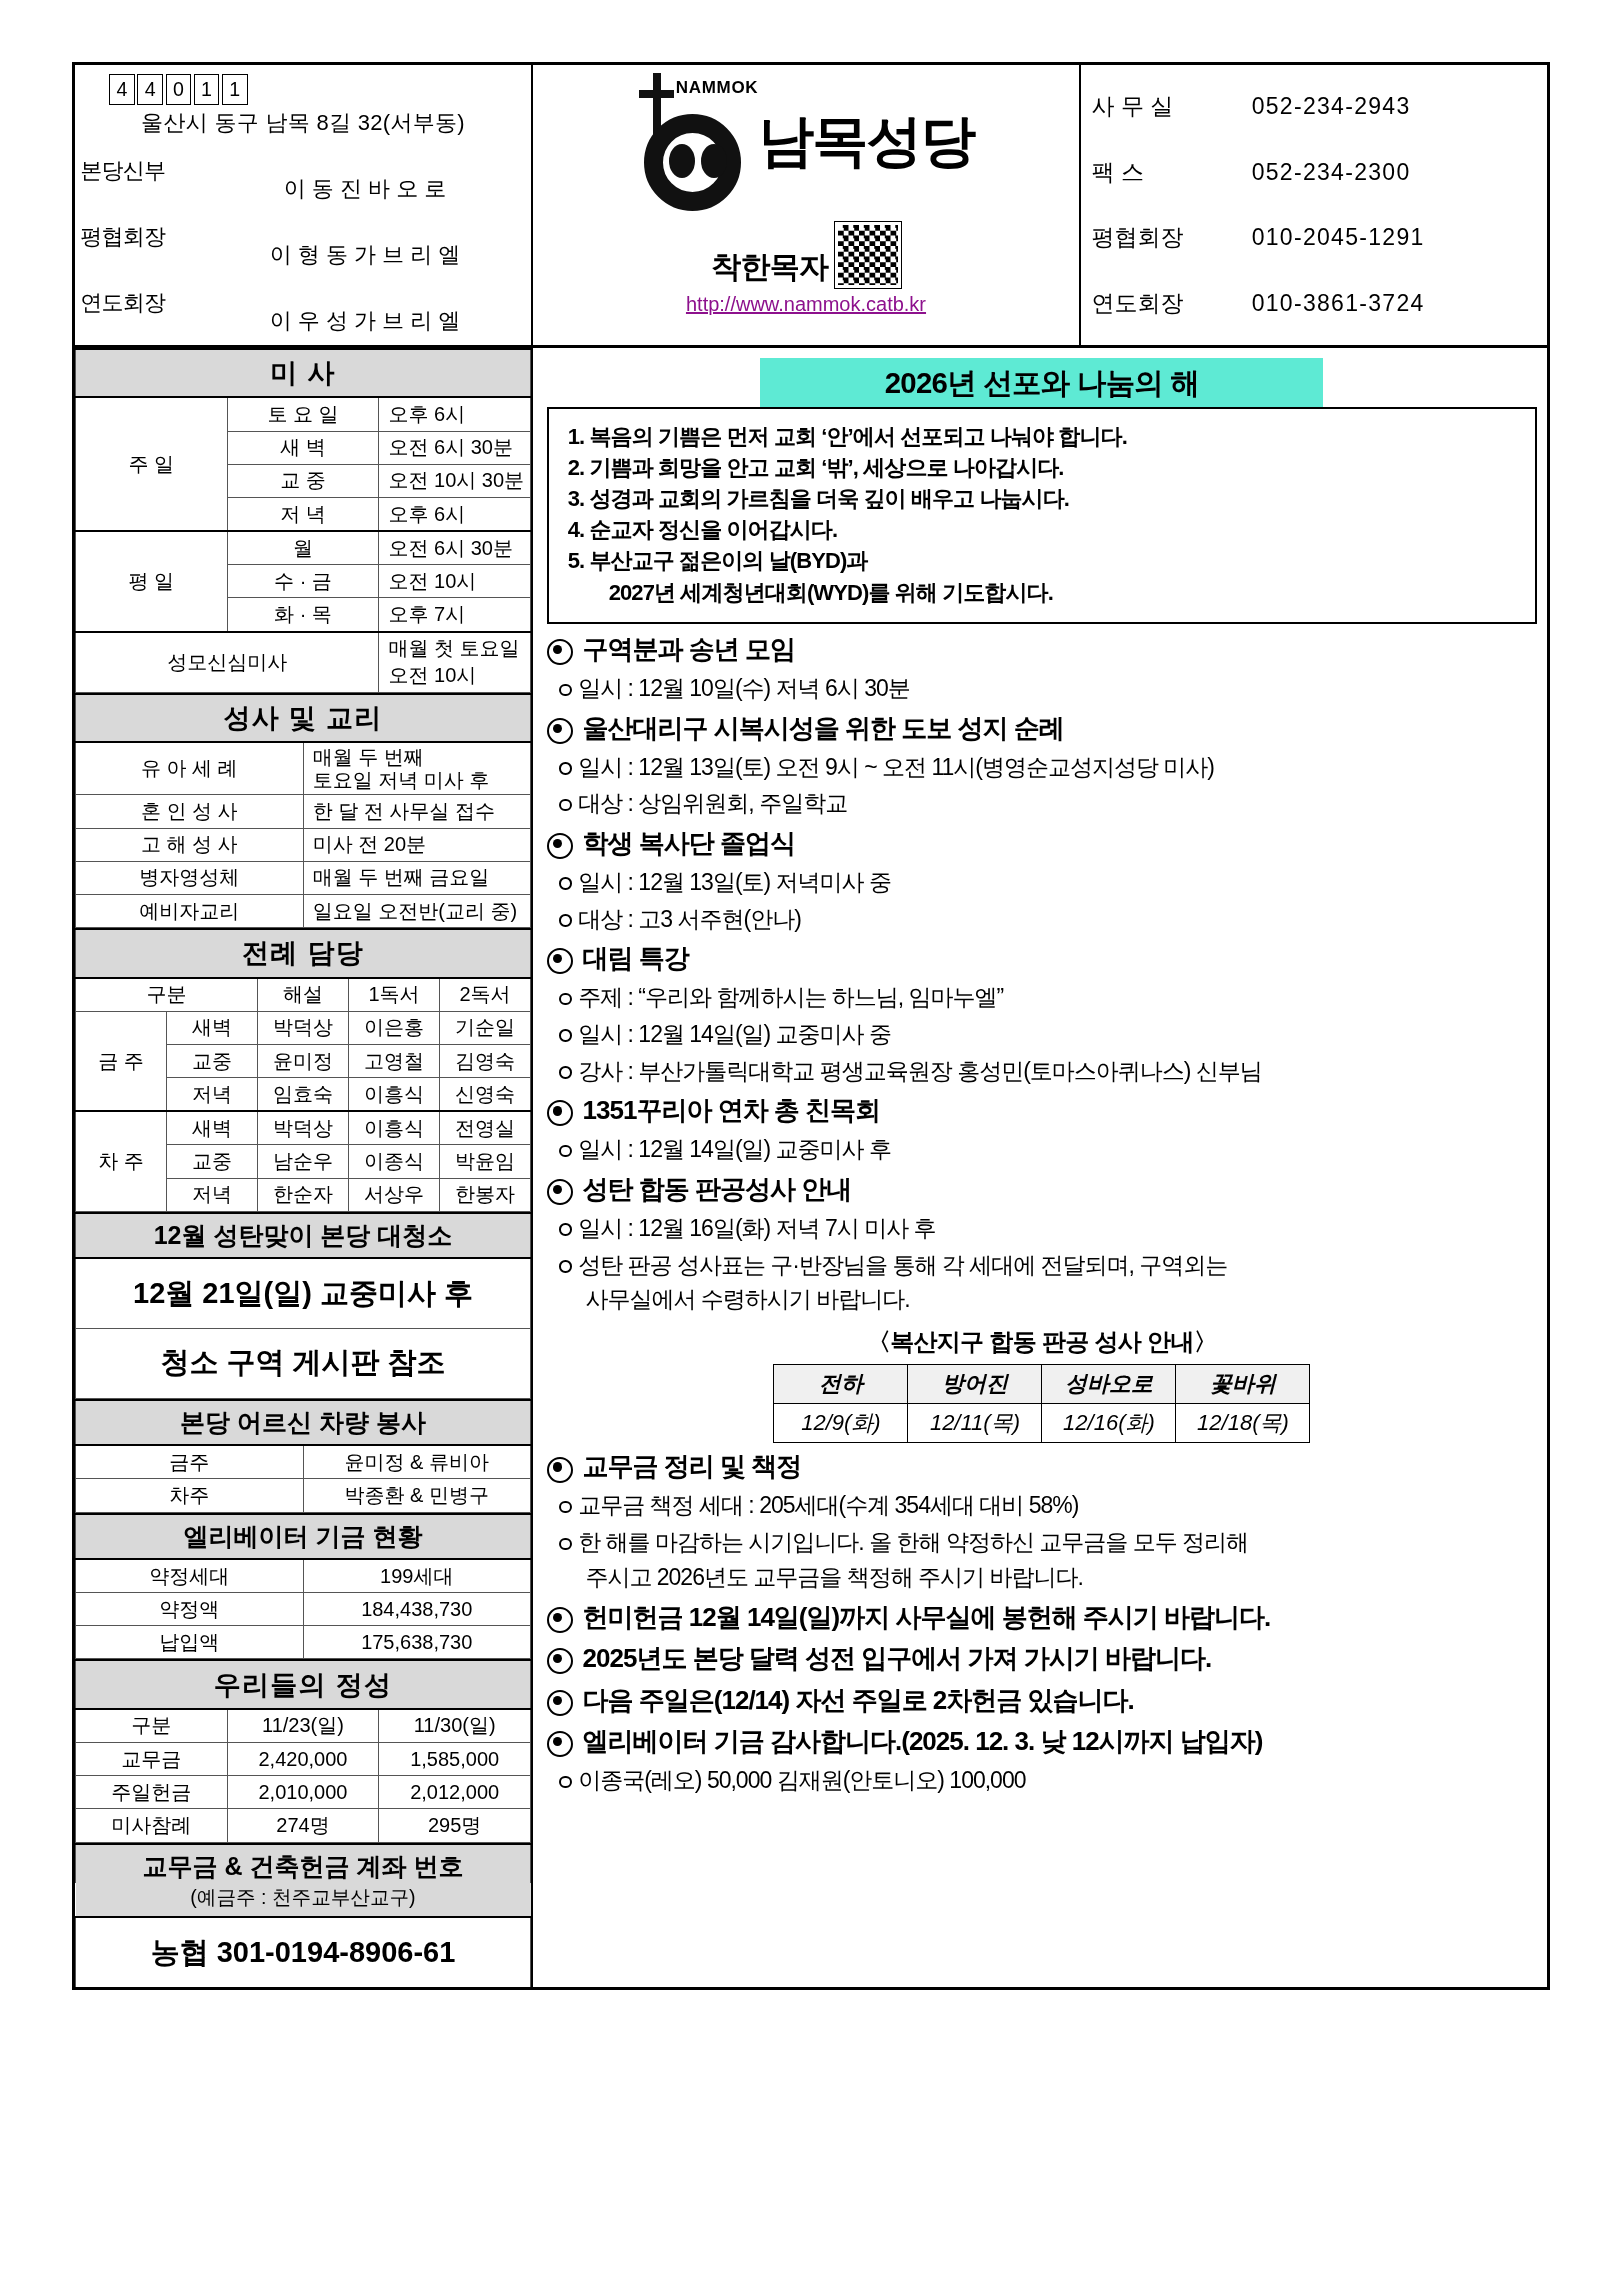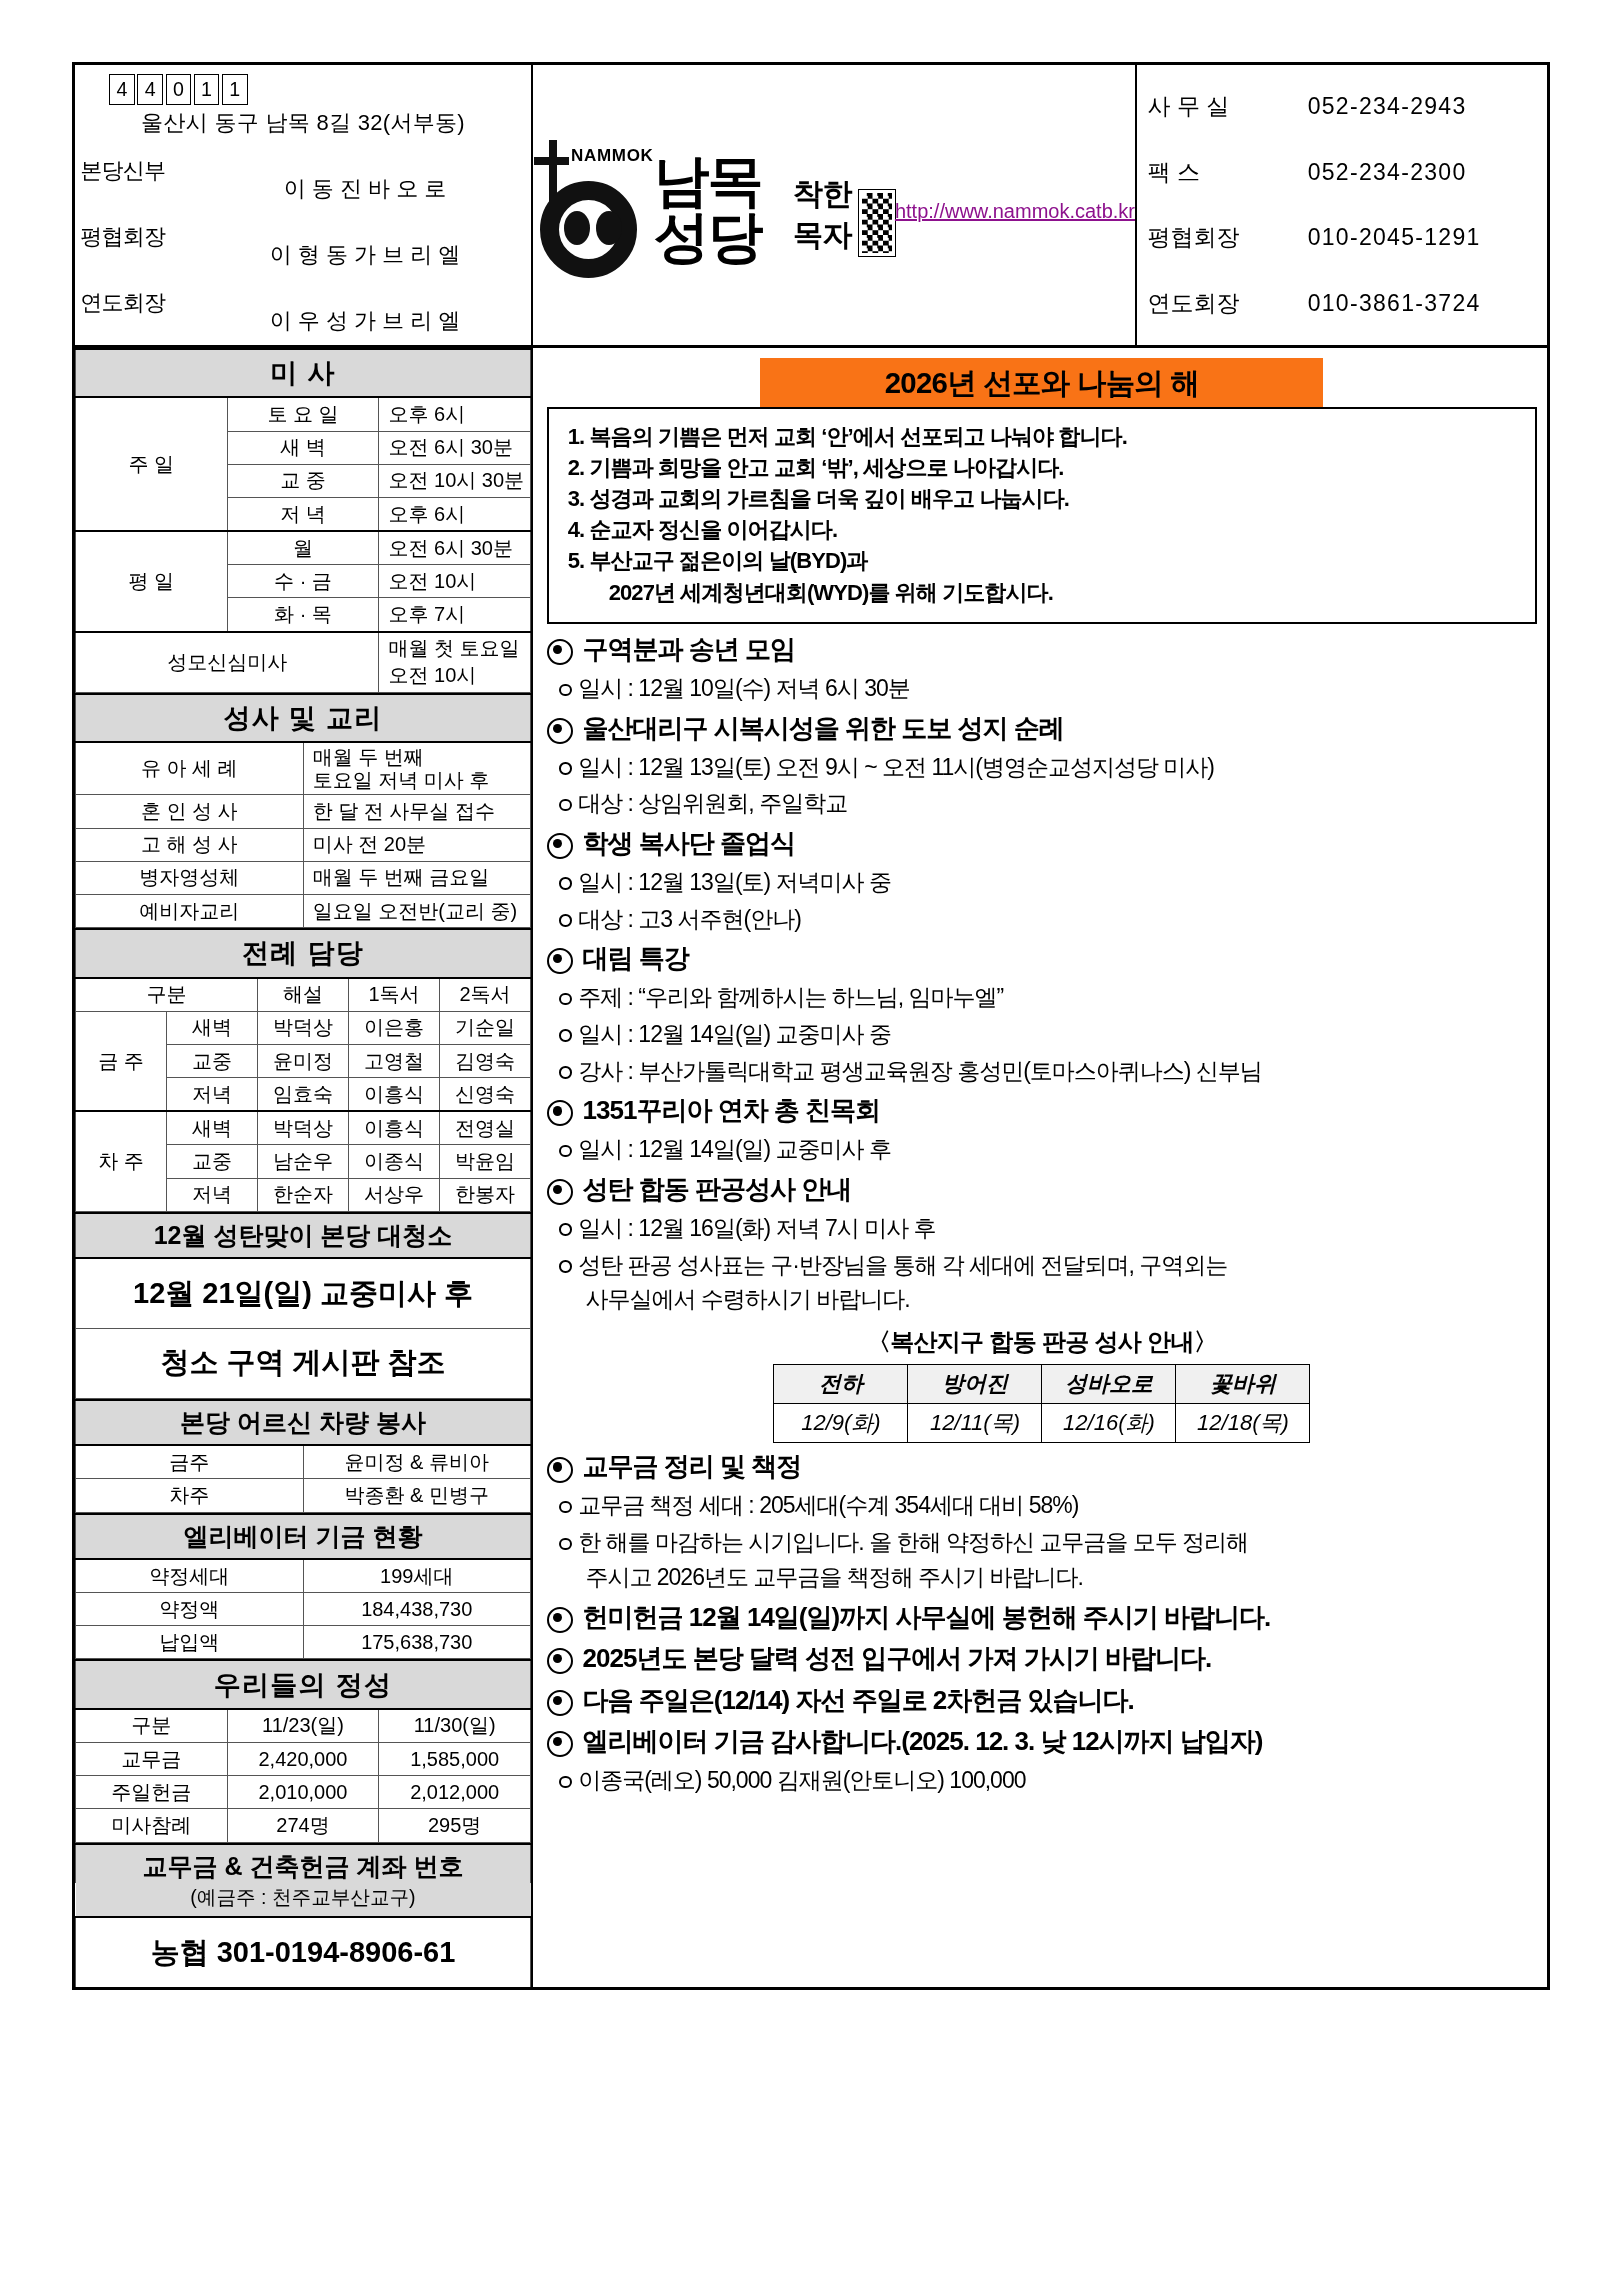--- a/index.html
+++ b/index.html
@@ -28,22 +28,22 @@
   .zip{display:flex;gap:2.6px;margin-left:29px;margin-bottom:2.6px;}
   .zip span{
     display:inline-block;width:23.6px;height:29px;line-height:29px;text-align:center;
     border:1.3px solid #000;font-size:19.6px;font-weight:500;
   }
   .addr{font-size:22px;text-align:center;letter-spacing:0.3px;}
   .officer{display:flex;font-size:22px;align-items:center;white-space:nowrap;}
   .officer .role{width:124px;letter-spacing:-0.7px;}
   .officer .nm{flex:1;display:flex;justify-content:space-around;padding:0 3.9px;margin-top:36px;}
 
-  .hdr-mid{width:604px;box-sizing:border-box;border-right:2px solid #000;
-           position:relative;display:flex;flex-direction:row;align-items:center;
+  .hdr-mid{width:548px;box-sizing:border-box;border-right:2px solid #000;
+           position:relative;display:flex;flex-direction:column;align-items:center;
            justify-content:flex-start;padding-top:7.9px;}
   .logo-row{display:flex;align-items:center;justify-content:center;width:100%;}
   .logo-mark{position:relative;width:118px;height:137px;flex:0 0 auto;}
   .logo-mark .cross{position:absolute;left:15.7px;top:0px;width:7.9px;height:79px;background:#111;}
   .logo-mark .cross2{position:absolute;left:1.3px;top:17px;width:35px;height:7.9px;background:#111;}
   .logo-mark .ring{
     position:absolute;left:6.5px;top:41px;width:97px;height:97px;border-radius:50%;
     border:19.6px solid #111;box-sizing:border-box;
   }
   .logo-mark .eye1{position:absolute;left:31px;top:71px;width:26px;height:34px;border-radius:50%;background:#111;}
@@ -76,21 +76,21 @@
     border-top:2.6px solid #000;border-bottom:2.6px solid #000;padding:5.2px 0;
   }
   .sect-head.small{font-size:25px;letter-spacing:0px;}
   .lft{text-align:left;padding-left:9.2px;}
   .thick-top{border-top:2.6px solid #000;}
   .big{font-size:29px;font-weight:bold;padding:14.4px 0;}
 
   
   .decl-wrap{margin:3.9px 0 3.9px 0;}
   .decl-title{
-    background:#f97316;font-size:29.4px;font-weight:bold;text-align:center;
+    background:#5eead4;font-size:29.4px;font-weight:bold;text-align:center;
     padding:5.2px 0;width:563px;margin:0 auto;letter-spacing:-0.7px;
   }
   .decl-box{border:2px solid #000;padding:11.8px 18.3px 14.4px 18.3px;margin-top:-2px;}
   .decl-item{font-size:22px;font-weight:bold;letter-spacing:-0.9px;line-height:1.42;white-space:nowrap;}
   .decl-item.ind{padding-left:41px;}
 
   .ann{margin-top:7.9px;}
   .ann-h{font-size:26px;font-weight:bold;letter-spacing:-1px;display:flex;align-items:center;margin-top:6.5px;}
   .bull{display:inline-block;width:22px;height:22px;border-radius:50%;border:2.6px solid #000;
         position:relative;margin-right:9.2px;flex:0 0 auto;margin-top:5.2px;}

